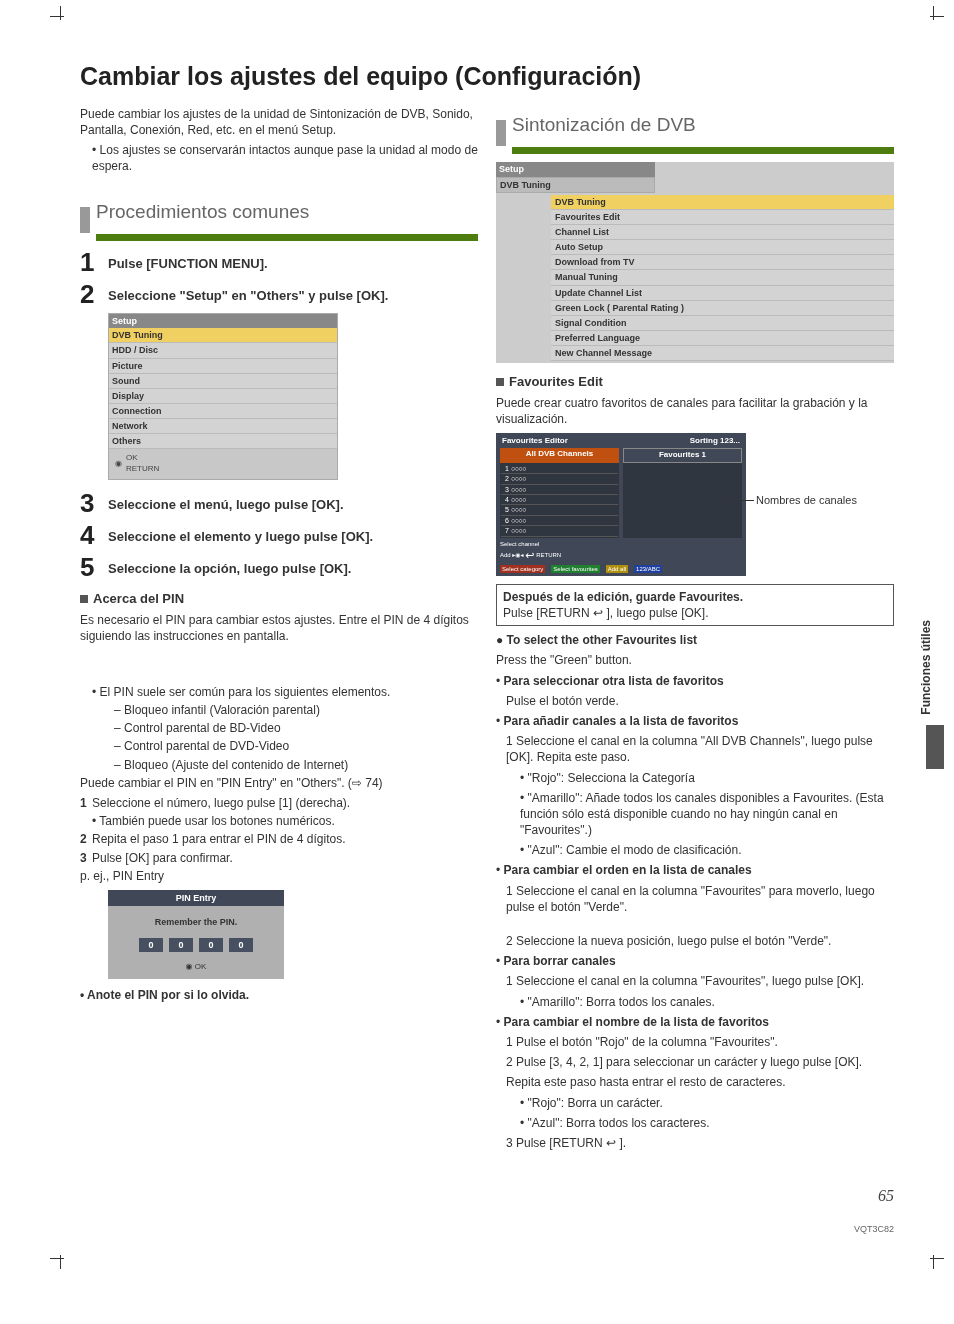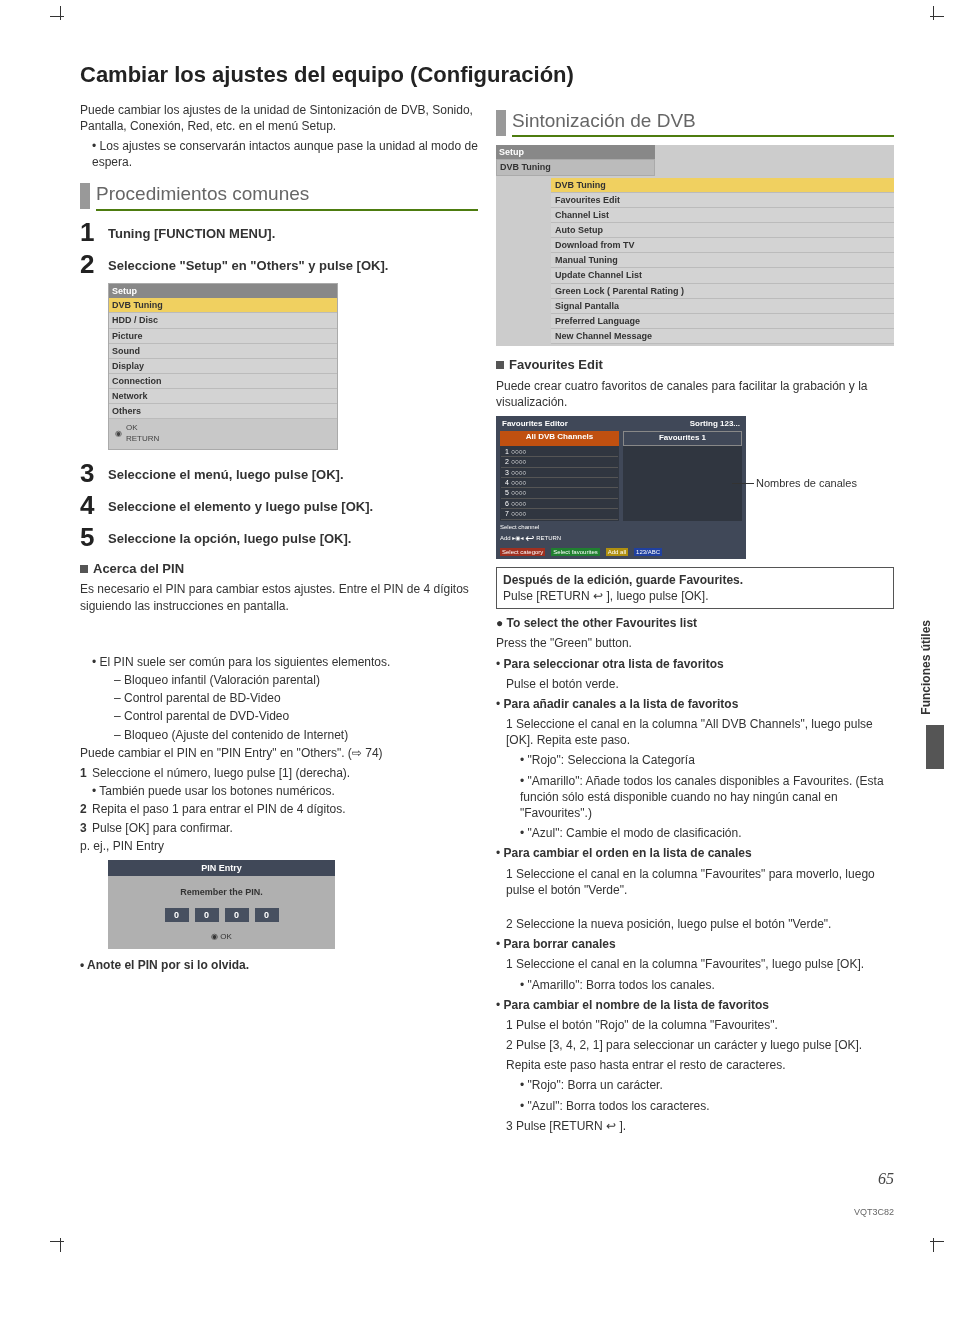--- a/index.html
+++ b/index.html
@@ -8,26 +8,26 @@
     color: #333;
     background: #fff;
     width: 954px;
     margin: 0 auto;
     padding: 60px 60px 40px 80px;
     position: relative;
     font-size: 12px;
     line-height: 1.35;
   }
   h1.page-title {
-    font-size: 22px;
+    font-size: 25px;
     font-weight: bold;
     color: #222;
     margin-bottom: 12px;
   }
-  .intro { margin-bottom: 11px; }
+  .intro { margin-bottom: 24px; }
   .intro .bullet { padding-left: 12px; }
 
   .two-col {
     display: flex;
     gap: 18px;
   }
   .col { flex: 1; min-width: 0; }
 
   .section-head {
     display: flex;
@@ -37,22 +37,22 @@
   .section-head .bar {
     width: 10px;
     height: 26px;
     background: #999;
     margin-right: 6px;
   }
   .section-head .title {
     font-size: 19px;
     color: #666;
     flex: 1;
-    border-bottom: 2px solid #4d7c0f;
-    padding-bottom: 2px;
+    border-bottom: 7px solid #4d7c0f;
+    padding-bottom: 10px;
   }
 
   .step {
     display: flex;
     margin-bottom: 6px;
     align-items: flex-start;
   }
   .step .num {
     font-size: 26px;
     font-weight: bold;
@@ -122,21 +122,21 @@
   .bul { padding-left: 12px; margin-top: 40px; }
   .bul .li { margin-bottom: 2px; }
   .dash { padding-left: 22px; }
   .dash .d { margin-bottom: 2px; }
 
   .num-list .nl { display: flex; margin-bottom: 2px; }
   .num-list .nl .n { font-weight: bold; width: 12px; }
 
   .pin-box {
     margin: 6px 0 8px 28px;
-    width: 227px;
+    width: 176px;
     background: #b0b0b0;
     text-align: center;
     font-size: 9px;
   }
   .pin-box .hdr {
     background: #404858;
     color: #fff;
     padding: 2px;
     font-weight: bold;
   }
@@ -353,21 +353,21 @@
     </div>
 
     <div class="section-head">
       <div class="bar"></div>
       <div class="title">Procedimientos comunes</div>
     </div>
 
     <div class="step">
       <div class="num">1</div>
       <div class="text">
-          <div class="main">Tuning [FUNCTION MENU].</div>
+          <div class="main">Pulse [FUNCTION MENU].</div>
         </div>
     </div>
 
     <div class="step">
       <div class="num">2</div>
       <div class="text">
           <div class="main">Seleccione "Setup" en "Others" y pulse [OK].</div>
         </div>
     </div>
 
@@ -468,21 +468,21 @@
       <div class="tab">DVB Tuning</div>
       <div class="items">
         <div class="item sel">DVB Tuning</div>
         <div class="item">Favourites Edit</div>
         <div class="item">Channel List</div>
         <div class="item">Auto Setup</div>
         <div class="item">Download from TV</div>
         <div class="item">Manual Tuning</div>
         <div class="item">Update Channel List</div>
         <div class="item">Green Lock ( Parental Rating )</div>
-        <div class="item">Signal Pantalla</div>
+        <div class="item">Signal Condition</div>
         <div class="item">Preferred Language</div>
         <div class="item">New Channel Message</div>
       </div>
     </div>
 
     <div class="sub-head">
         <span>Favourites Edit</span>
       </div>
     <div class="para">Puede crear cuatro favoritos de canales para facilitar la grabación y la visualización.</div>
 

